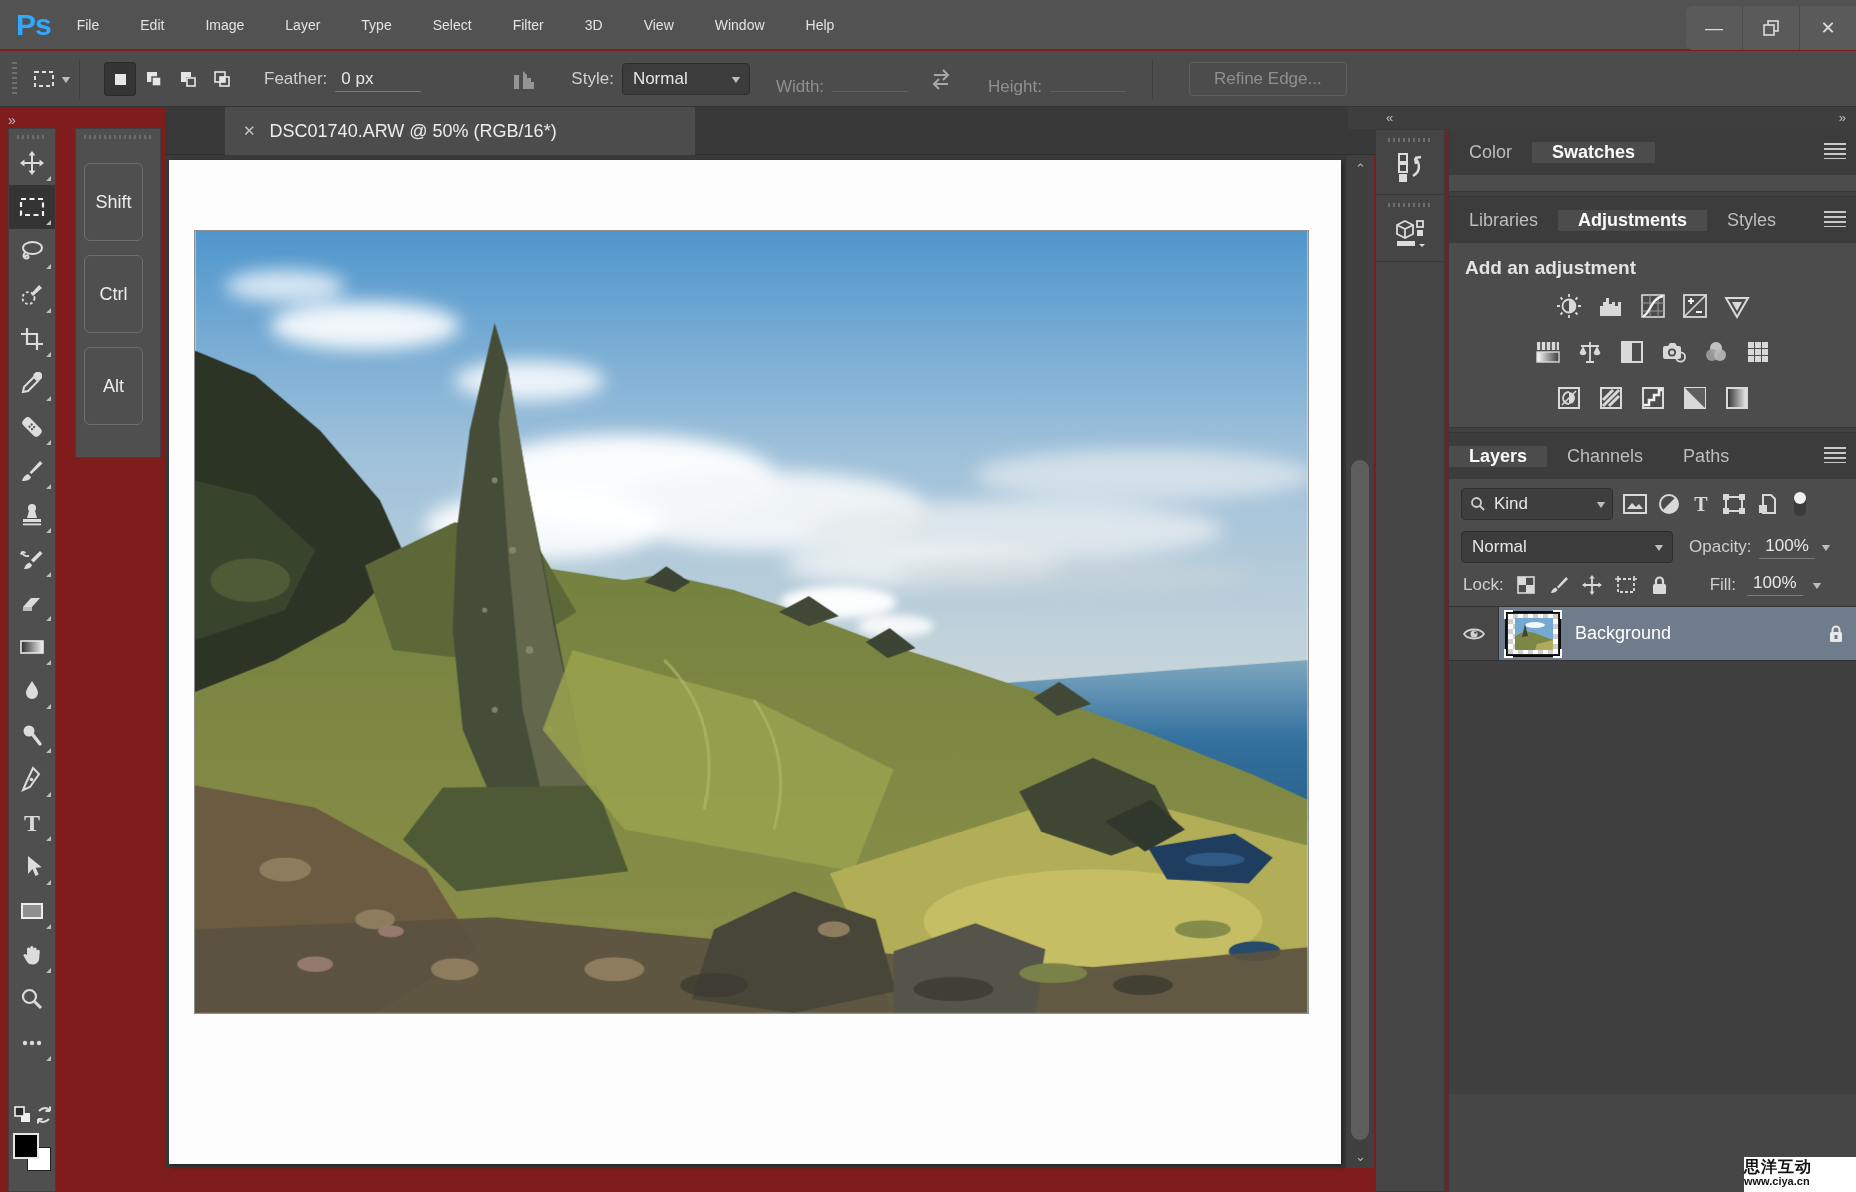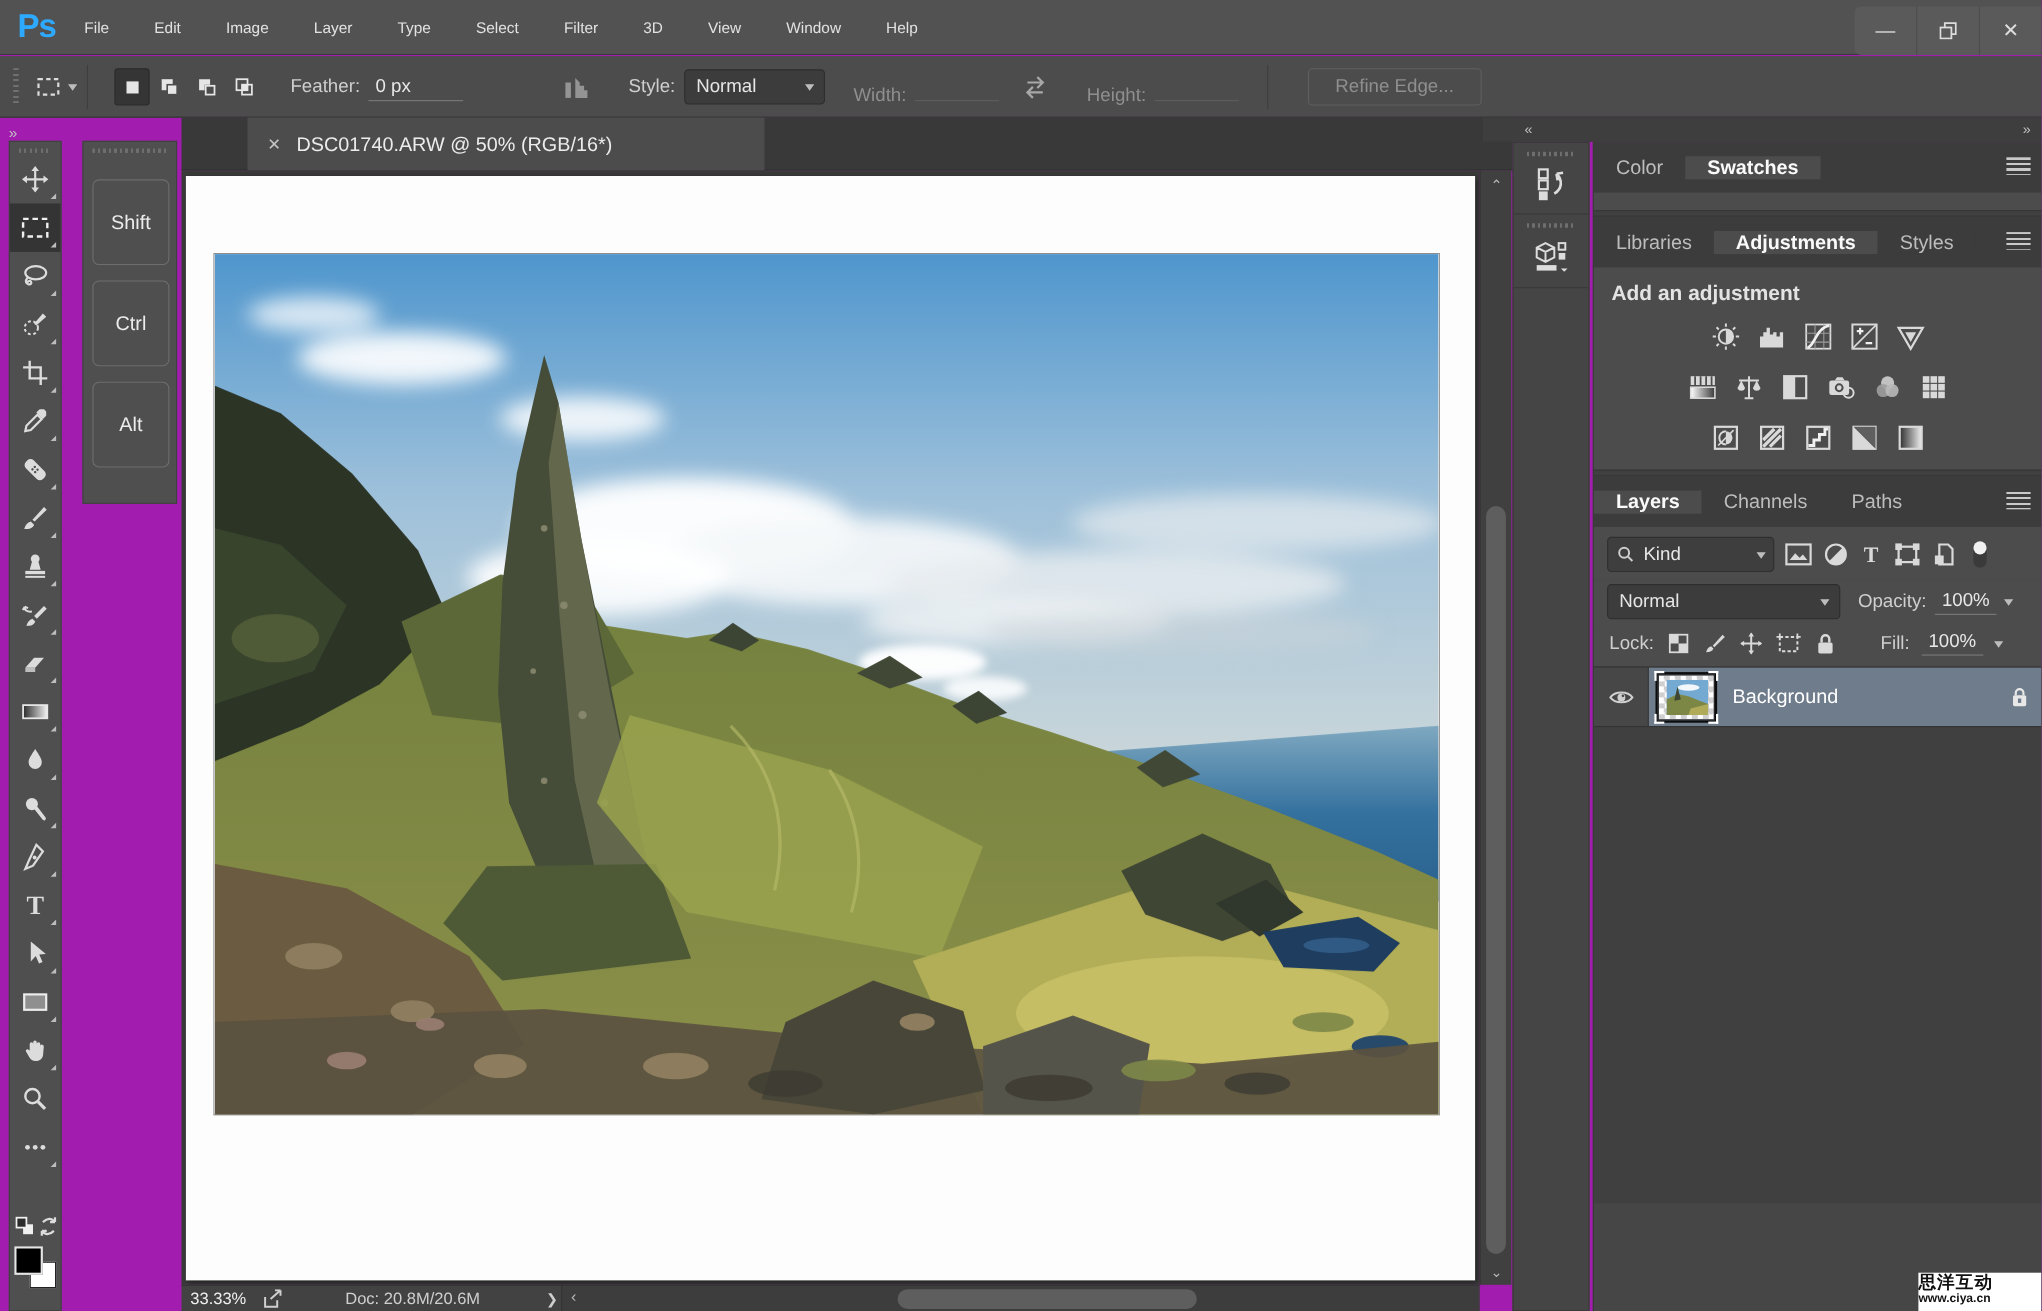--- a/index.html
+++ b/index.html
@@ -1,18 +1,18 @@
 <!DOCTYPE html>
 <html><head>
 <meta charset="utf-8">
 <style>
   * { box-sizing: border-box; margin: 0; padding: 0; }
   html,body { background:#2b2b2b; }
   body { font-family:"Liberation Sans", sans-serif; }
-  .app { position:relative; width:1856px; height:1192px; background:#a21caf; overflow:hidden; color:#d8d8d8; font-size:17px; }
+  .app { position:relative; width:1856px; height:1192px; background:#7f1d1d; overflow:hidden; color:#d8d8d8; font-size:17px; }
   .abs { position:absolute; }
 
   
   .menubar { left:0; top:0; width:1856px; height:50px; background:#525252; border-bottom:1px solid #3c3c3c; display:flex; align-items:center; }
   .ps-logo { font-size:30px; font-weight:bold; color:#2daaff; margin:0 26px 0 16px; letter-spacing:-1px; }
   .menu-items { display:flex; gap:41px; font-size:14px; color:#e2e2e2; }
   .menu-item { cursor:default; }
   .win-controls { position:absolute; right:0; top:6px; height:44px; width:170px; background:#5a5a5a; border-radius:6px 0 0 6px; display:flex; }
   .win-btn { flex:1; display:flex; align-items:center; justify-content:center; color:#ddd; font-size:18px; border-left:1px solid #4c4c4c; }
   .win-btn:first-child { border-left:none; }
@@ -40,21 +40,21 @@
   .tool { width:46px; height:44px; display:flex; align-items:center; justify-content:center; position:relative; }
   .tool.selected { background:#343434; }
   .tool .fly { position:absolute; right:4px; bottom:4px; width:0; height:0; border-left:5px solid transparent; border-bottom:5px solid #bdbdbd; }
   .swatch-widget { position:absolute; left:4px; bottom:6px; width:40px; height:52px; }
   .sw-bg { position:absolute; left:14px; top:14px; width:24px; height:24px; background:#fff; border:1px solid #222; }
   .sw-fg { position:absolute; left:0; top:0; width:26px; height:26px; background:#000; border:2px solid #e6e6e6; }
   .mini-swatches { position:absolute; left:4px; bottom:64px; width:40px; height:22px; }
 
   
   .hints { left:75px; top:128px; width:86px; height:330px; background:#4f4f4f; border:1px solid #404040; }
-  .hint-key { position:absolute; left:8px; width:70px; height:78px; border:1px solid #6e6e6e; border-radius:6px; display:flex; align-items:center; justify-content:center; color:#ececec; font-size:18px; }
+  .hint-key { position:absolute; left:8px; width:59px; height:78px; border:1px solid #6e6e6e; border-radius:6px; display:flex; align-items:center; justify-content:center; color:#ececec; font-size:18px; }
 
   
   .tabbar { left:165px; top:107px; width:1210px; height:48px; background:#393939; border-bottom:1px solid #2f2f2f; }
   .doc-tab { position:absolute; left:60px; top:0; height:48px; width:470px; background:#4c4c4c; display:flex; align-items:center; gap:14px; padding:0 18px; font-size:18px; color:#ececec; }
   .doc-tab .close { color:#c4c4c4; font-size:15px; }
   .viewport { left:165px; top:155px; width:1180px; height:1013px; background:#3b3b3b; }
   .artboard { position:absolute; left:4px; top:5px; width:1172px; height:1004px; background:#fdfdfd; box-shadow:2px 2px 6px rgba(0,0,0,.45); }
   .photo { position:absolute; left:25px; top:70px; width:1115px; height:784px; border:1px solid #8e8e8e; }
   .photo svg { display:block; }
 
@@ -494,33 +494,20 @@
       </div>
     </div>
   </div>
 
   <div class="abs vscroll">
     <div class="scroll-arrow" style="top:6px">⌃</div>
     <div class="vthumb"></div>
     <div class="scroll-arrow" style="bottom:4px">⌄</div>
   </div>
 
-  <div class="abs statusrow">
-    <span style="margin-left:8px;color:#f0f0f0">33.33%</span>
-    <svg class="ic" style="margin-left:14px" width="20" height="18" viewBox="0 0 20 18" fill="none" stroke="#cfcfcf" stroke-width="1.8">
-        <path d="M3 7 v9 h11 v-6"></path>
-        <path d="M8 9 L17 1 M17 1 h-5 M17 1 v5"></path>
-      </svg>
-    <span style="margin-left:56px;color:#cfcfcf">Doc: 20.8M/20.6M</span>
-    <span style="margin-left:60px;color:#cfcfcf;font-size:13px">❯</span>
-    <div class="hscroll">
-      <span style="position:absolute;left:8px;top:2px;color:#b5b5b5">‹</span>
-      <div class="hthumb"></div>
-    </div>
-  </div>
 
   <div class="abs minibar">
     <span style="position:absolute;left:38px;top:3px">«</span>
     <span style="position:absolute;right:10px;top:3px">»</span>
   </div>
 
   <div class="abs strip">
     <div class="strip-btn">
       <div class="grip-h" style="width:44px;margin:4px 0 0 0"></div>
       <svg class="ic" width="34" height="34" viewBox="0 0 34 34">

